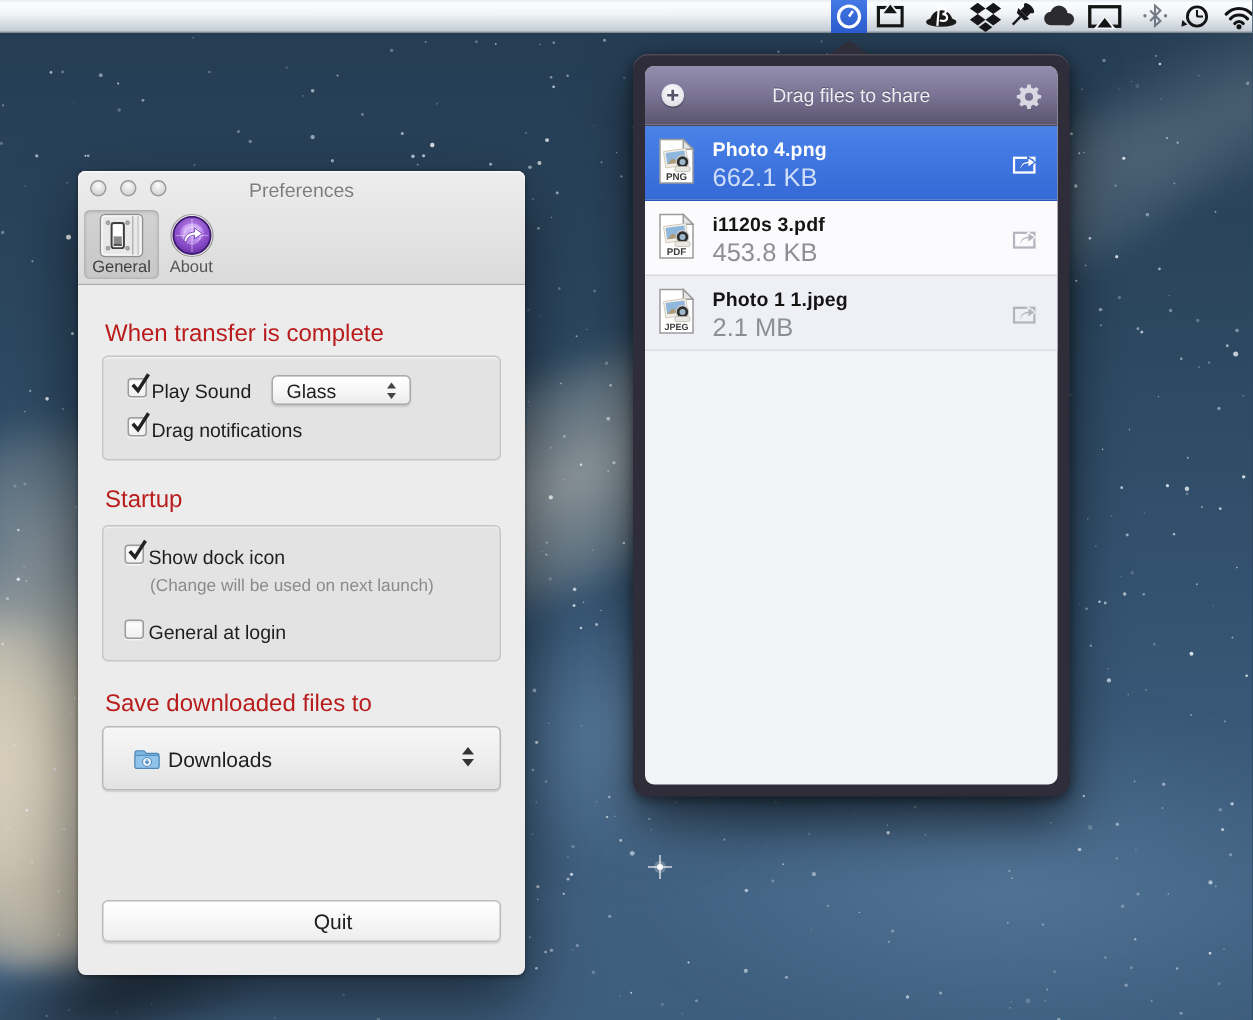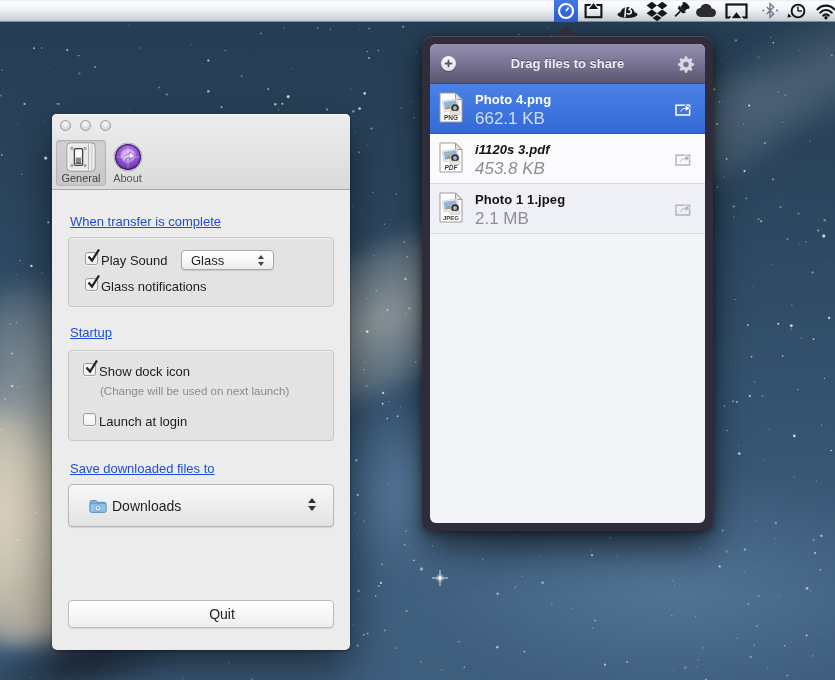--- a/index.html
+++ b/index.html
@@ -57,21 +57,21 @@
   border:1px solid #9a9a9a;
   background:radial-gradient(circle at 50% 30%, #fbfbfb 0%, #dcdcdc 60%, #cccccc 100%); }
 .prefs .title { position:absolute; top:5px; left:0; right:0; text-align:center;
   font-size:13px; color:#7d7d7d; text-shadow:0 1px 0 rgba(255,255,255,0.6); }
 .tb-item { position:absolute; top:26px; width:50px; height:46px; text-align:center; }
 .tb-item.sel { background:rgba(0,0,0,0.085); border-radius:4px;
   box-shadow: inset 0 1px 3px rgba(0,0,0,0.16), inset 0 0 0 1px rgba(0,0,0,0.05); }
 .tb-item .lbl { position:absolute; bottom:2px; left:-6px; right:-6px; font-size:11px; color:#555; }
 .tb-item svg { margin-top:2px; }
 
-.plabel { position:absolute; left:18px; font-size:13px; color:#1d4ed8;text-decoration:underline; }
+.plabel { position:absolute; left:18px; font-size:16px; color:#b91c1c; }
 .gbox { position:absolute; left:16px; width:266px; border-radius:4px;
   background:#e3e3e3; border:1px solid #c6c6c6;
   box-shadow: inset 0 1px 1px rgba(255,255,255,0.5); }
 .cb { position:absolute; width:13px; height:13px; border-radius:2.5px;
   background:linear-gradient(180deg,#ffffff,#f0f0f0);
   border:1px solid #9b9b9b; box-shadow: inset 0 1px 1px rgba(0,0,0,0.08), 0 1px 0 rgba(255,255,255,0.6); }
 .cb svg { position:absolute; left:0px; top:-4px; overflow:visible; }
 .cblbl { position:absolute; font-size:13px; color:#1e1e1e; }
 .popup { position:absolute; border-radius:4px;
   background:linear-gradient(180deg,#ffffff 0%, #f7f7f7 55%, #ebebeb 100%);
@@ -92,21 +92,21 @@
   z-index:20; }
 .popover .arrow { position:absolute; top:-9px; left:131px; width:0; height:0;
   border-left:13px solid transparent; border-right:13px solid transparent;
   border-bottom:9px solid #302d3a; }
 .pv-inner { position:absolute; left:8px; top:8px; width:275px; height:479px;
   border-radius:6px; background:#f3f4f8; overflow:hidden; }
 .pv-head { position:absolute; left:0; top:0; right:0; height:40px;
   background:linear-gradient(180deg, #948eae 0%, #7d7697 45%, #5a556f 100%);
   border-bottom:1px solid #4a4659; }
 .pv-head .ttl { position:absolute; left:0; right:0; top:12px; text-align:center;
-  font-size:13px; font-weight:bold; color:#eeedf4; text-shadow:0 -1px 0 rgba(0,0,0,0.35); }
+  font-size:13px; font-weight:normal; color:#eeedf4; text-shadow:0 -1px 0 rgba(0,0,0,0.35); }
 .pv-plus { position:absolute; left:11px; top:12px; width:15px; height:15px; border-radius:50%;
   background:radial-gradient(circle at 50% 35%, #ffffff 0%, #e2e2e9 70%, #cfcfd8 100%);
   box-shadow: 0 1px 1px rgba(0,0,0,0.3); }
 .row { position:absolute; left:0; right:0; height:50px; }
 .row .ic { position:absolute; left:9px; top:8px; }
 .row .t1 { position:absolute; left:45px; top:8px; font-size:13px; font-weight:bold; letter-spacing:0.1px; }
 .row .t2 { position:absolute; left:45px; top:25px; font-size:17px; }
 .row .sh { position:absolute; left:245px; top:17px; }
 </style>
 </head>
@@ -660,20 +660,21 @@
     </g>
     <circle cx="826" cy="17.8" r="1.7" fill="#131313"></circle>
   </svg>
 </div>
 
 <div class="prefs">
   <div class="head">
     <div class="tl" style="left:7.5px"></div>
     <div class="tl" style="left:27.5px"></div>
     <div class="tl" style="left:47.5px"></div>
+    <div class="title">Preferences</div>
     <div class="tb-item sel" style="left:4px">
       <svg width="30" height="30" viewBox="0 0 30 30">
         <rect x="1" y="1" width="28" height="28" rx="3" fill="#e9e9e9" stroke="#909090"></rect>
         <rect x="2" y="2" width="26" height="26" rx="2" fill="none" stroke="#ffffff" stroke-opacity="0.7"></rect>
         <line x1="22.5" y1="2" x2="22.5" y2="28" stroke="#b5b5b5"></line>
         <line x1="26" y1="2" x2="26" y2="28" stroke="#c9c9c9"></line>
         <circle cx="6" cy="6.5" r="1.3" fill="#aaa" stroke="#888" stroke-width="0.5"></circle>
         <circle cx="19" cy="6.5" r="1.3" fill="#aaa" stroke="#888" stroke-width="0.5"></circle>
         <circle cx="6" cy="23.5" r="1.3" fill="#aaa" stroke="#888" stroke-width="0.5"></circle>
         <circle cx="19" cy="23.5" r="1.3" fill="#aaa" stroke="#888" stroke-width="0.5"></circle>
@@ -721,33 +722,33 @@
     <div class="arrows" style="right:9px; top:4px;">
         <div class="up"></div>
         <div class="dn"></div>
       </div>
   </div>
   <div class="cb" style="left:33px; top:164px">
     <svg width="16" height="18">
         <path d="M2.5 7.5 L6 11.5 L13 0.5" fill="none" stroke="#222" stroke-width="2.3"></path>
       </svg>
   </div>
-  <div class="cblbl" style="left:49px; top:165px">Glass notifications</div>
+  <div class="cblbl" style="left:49px; top:165px">Drag notifications</div>
 
   <div class="plabel" style="top:211px">Startup</div>
   <div class="gbox" style="top:236px; height:91px"></div>
   <div class="cb" style="left:31px; top:249px">
     <svg width="16" height="18">
         <path d="M2.5 7.5 L6 11.5 L13 0.5" fill="none" stroke="#222" stroke-width="2.3"></path>
       </svg>
   </div>
   <div class="cblbl" style="left:47px; top:250px">Show dock icon</div>
   <div style="position:absolute; left:48px; top:271px; font-size:11.5px; color:#8b8b8b;">(Change will be used on next launch)</div>
   <div class="cb" style="left:31px; top:299px"></div>
-  <div class="cblbl" style="left:47px; top:300px">Launch at login</div>
+  <div class="cblbl" style="left:47px; top:300px">General at login</div>
 
   <div class="plabel" style="top:347px">Save downloaded files to</div>
   <div class="popup" style="left:16px; top:370px; width:266px; height:43px; background:linear-gradient(180deg,#f7f7f7 0%, #ededed 55%, #e2e2e2 100%); border-color:#b9b9b9;">
     <svg width="18" height="14" style="position:absolute; left:20px; top:14px;" viewBox="0 0 18 14">
       <path d="M1 3 q0 -1.5 1.5 -1.5 l4 0 q1 0 1.4 1 l0.4 0.8 l7.2 0 q1.5 0 1.5 1.5 l0 7 q0 1.5 -1.5 1.5 l-13 0 q-1.5 0 -1.5 -1.5 Z" fill="#7db6e0" stroke="#4a83b5" stroke-width="0.8"></path>
       <rect x="1" y="4.6" width="16" height="8.6" rx="1.2" fill="#90c4ea" stroke="#4a83b5" stroke-width="0.6"></rect>
       <circle cx="9" cy="9" r="3" fill="#e8f3fb" stroke="#4a83b5" stroke-width="0.6"></circle>
       <path d="M9 7.2 l0 2.6 m-1.2 -1.2 l1.2 1.4 1.2 -1.4" stroke="#4a83b5" stroke-width="0.8" fill="none"></path>
     </svg>
     <span style="position:absolute; left:43px; top:13px; font-size:14px; color:#1e1e1e;">Downloads</span>
@@ -779,21 +780,21 @@
           <use href="#fico"></use>
           <text x="12" y="28" font-size="6.5" font-weight="bold" fill="#3a3a3a" text-anchor="middle">PNG</text>
         </svg>
       <div class="t1" style="color:#ffffff;">Photo 4.png</div>
       <div class="t2" style="color:#cfdef8;">662.1 KB</div>
       <svg class="sh" width="17" height="15" viewBox="0 0 17 15">
         <rect x="1" y="4.2" width="13.6" height="9.8" fill="none" stroke="#ffffff" stroke-width="1.5"></rect>
         <path d="M4.6 11.8 C5.2 8.2 7.2 6.6 10.2 6.4 L10.2 3.6 L15.2 7.2 L10.2 10.8 L10.2 8.2 C8 8.4 6.2 9.4 5.8 11.8 Z" fill="#ffffff" stroke="#3569d6" stroke-width="0.8"></path>
       </svg>
     </div>
-    <div class="row" style="top:90px; background:#fbfbfd; border-bottom:1px solid #d8d8de;font-style:italic;">
+    <div class="row" style="top:90px; background:#fbfbfd; border-bottom:1px solid #d8d8de;">
       <svg class="ic" width="24" height="31" viewBox="0 0 24 31">
           <use href="#fico"></use>
           <text x="12" y="28" font-size="6.5" font-weight="bold" fill="#3a3a3a" text-anchor="middle">PDF</text>
         </svg>
       <div class="t1" style="color:#141414;">i1120s 3.pdf</div>
       <div class="t2" style="color:#8e8e96;">453.8 KB</div>
       <svg class="sh" width="17" height="15" viewBox="0 0 17 15">
         <rect x="1" y="4.2" width="13.6" height="9.8" fill="none" stroke="#b4b4be" stroke-width="1.5"></rect>
         <path d="M4.6 11.8 C5.2 8.2 7.2 6.6 10.2 6.4 L10.2 3.6 L15.2 7.2 L10.2 10.8 L10.2 8.2 C8 8.4 6.2 9.4 5.8 11.8 Z" fill="#b4b4be" stroke="#fbfbfd" stroke-width="0.8"></path>
       </svg>

